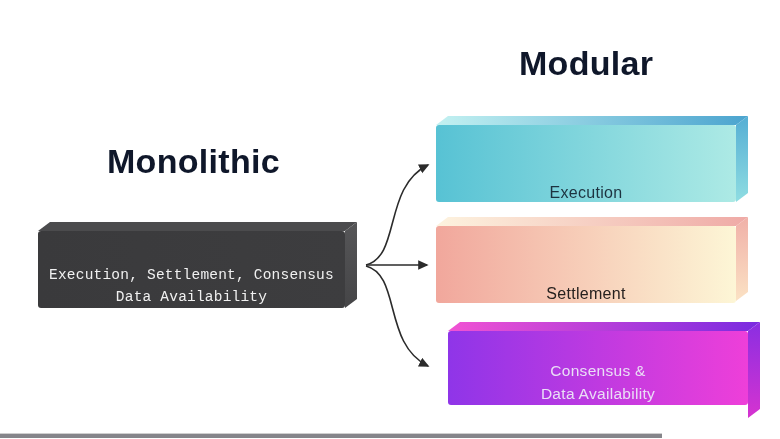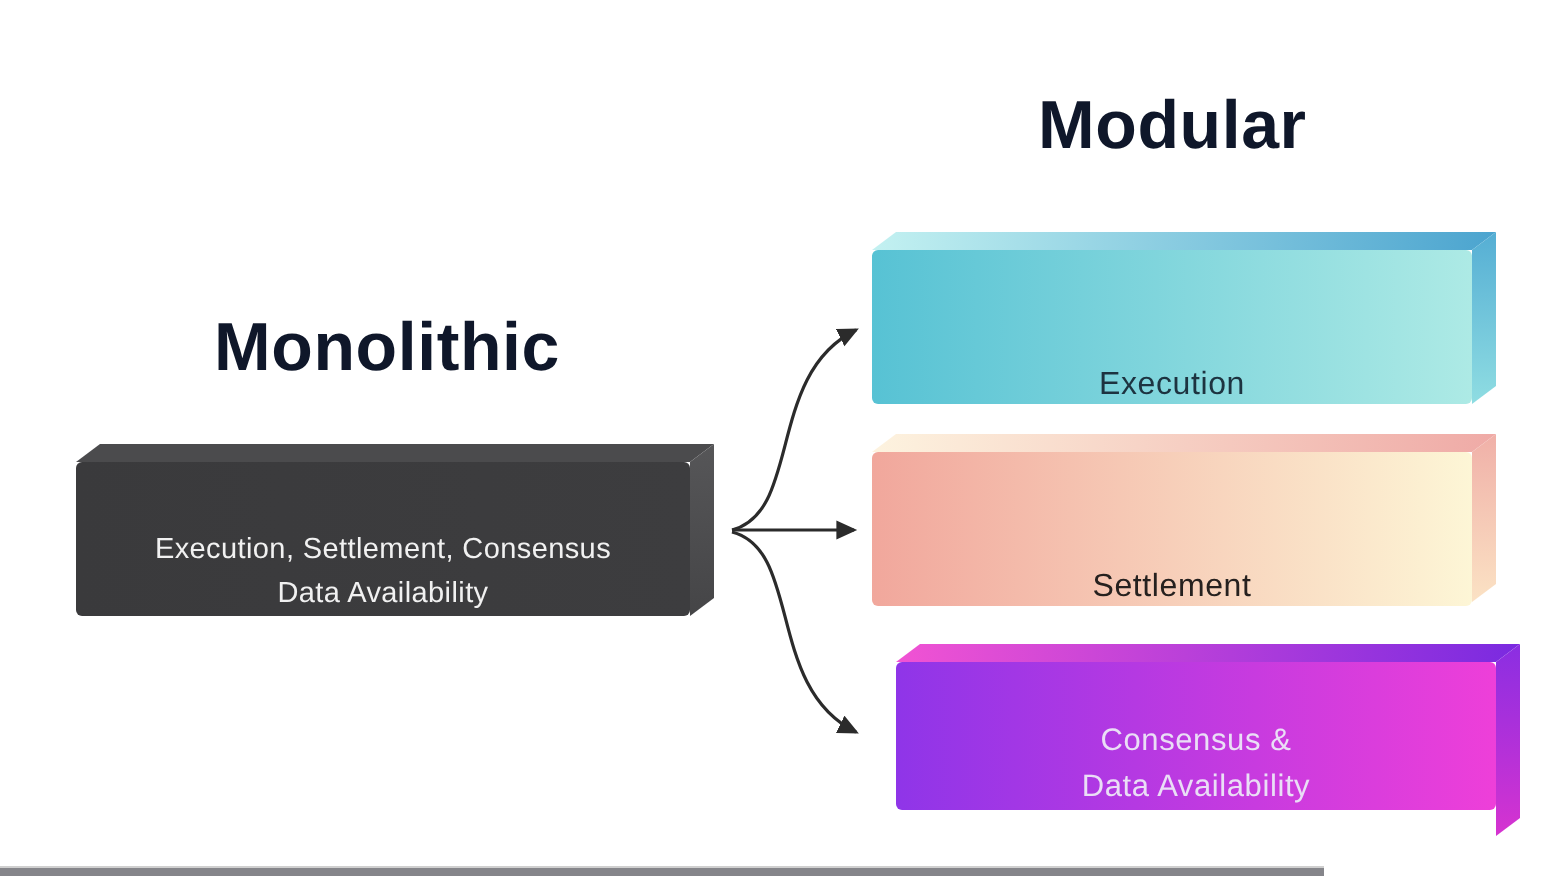--- a/index.html
+++ b/index.html
@@ -15,21 +15,21 @@
   }
 
   .heading {
     position:absolute;
     color:#0f172a;
     font-size:34px;
     font-weight:600;
     letter-spacing:0.3px;
     white-space:nowrap;
   }
-  .heading-monolithic { left:107px; top:155px; }
+  .heading-monolithic { left:107px; top:142px; }
   .heading-modular   { left:519px; top:44px; }
 
   
   .box3d { position:absolute; }
   .face  { position:absolute; }
   .face-front {
     left:0; top:9px;
     border-radius:3px;
     display:flex; flex-direction:column;
     align-items:center; justify-content:flex-end;
@@ -40,21 +40,21 @@
     clip-path: polygon(12px 0, 100% 0, calc(100% - 12px) 100%, 0 100%);
   }
   .face-side {
     top:0; right:0; width:12px; height:100%;
     clip-path: polygon(0 9px, 100% 0, 100% calc(100% - 9px), 0 100%);
   }
 
   
   .box-mono { left:38px; top:222px; width:319px; height:86px; }
   .box-mono .face-front { width:307px; height:77px;
-    background:linear-gradient(90deg,#3a3a3c,#3d3d3f); }
+    background:linear-gradient(90deg,#3a3a3c,#3d3d3f);font-family:Liberation Mono, monospace; }
   .box-mono .face-top  { background:#4b4b4d; }
   .box-mono .face-side { background:linear-gradient(180deg,#565658,#454547); }
   .box-mono .box-label { color:#f1f1f1; font-size:14.5px; line-height:22px; letter-spacing:0.2px; }
 
   
   .box-exec { left:436px; top:116px; width:312px; height:86px; }
   .box-exec .face-front { width:300px; height:77px;
     background:linear-gradient(90deg,#57c2d4,#adeae5); }
   .box-exec .face-top  { background:linear-gradient(90deg,#c3f1f1,#4ba4cf); }
   .box-exec .face-side { background:linear-gradient(180deg,#55aed4,#8fdde2); }

